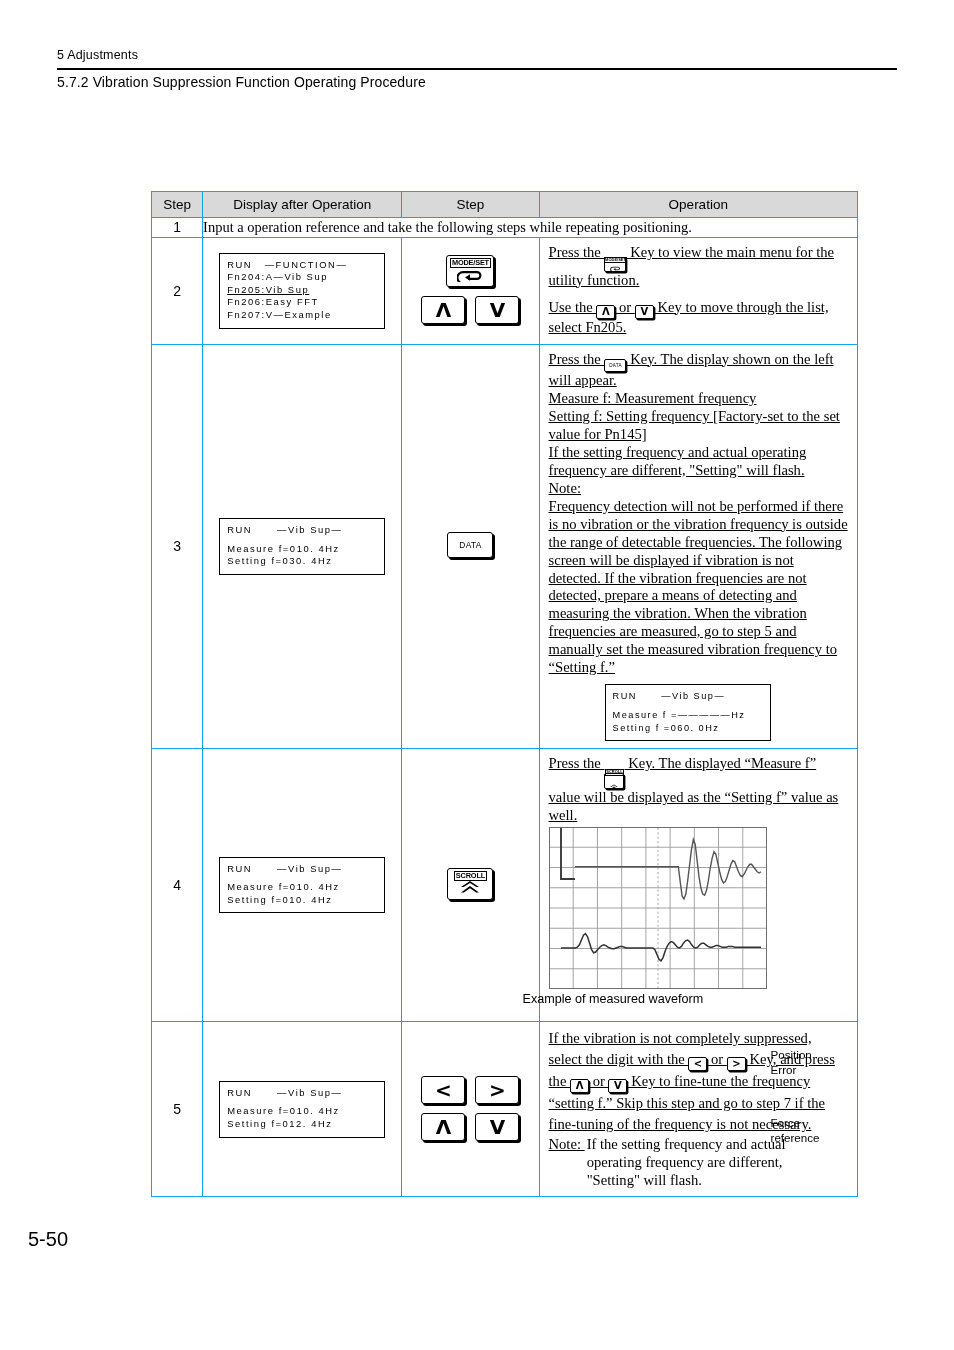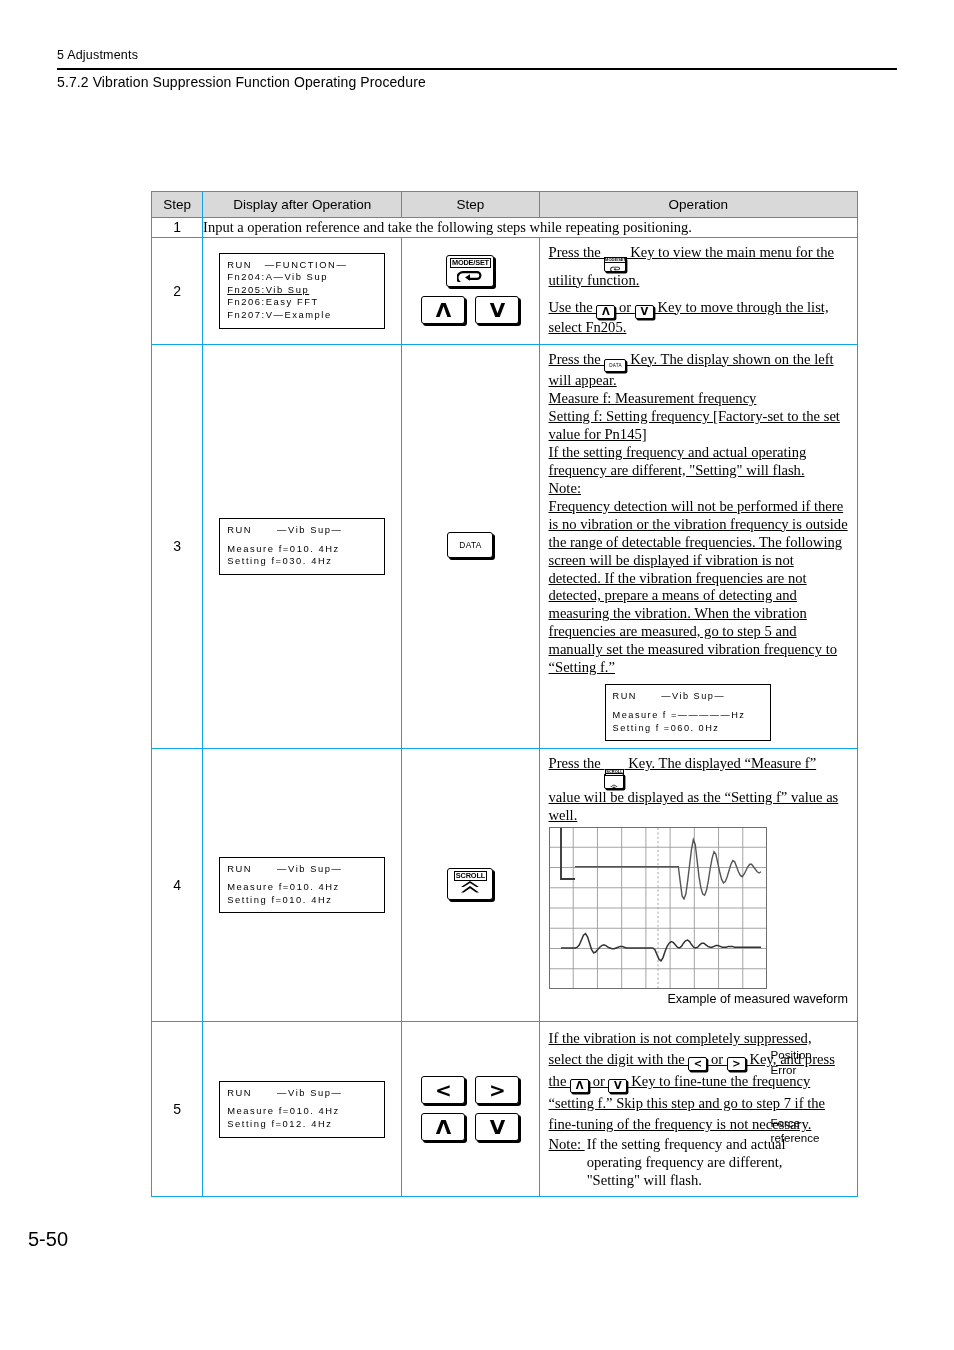--- a/index.html
+++ b/index.html
@@ -170,21 +170,21 @@
   .fig{ padding:2px 0 6px 0; }
   .fig-row{ display:flex; align-items:flex-end; }
   .fig-labels{
     font-family:"Liberation Sans", sans-serif;
     font-size:11.6px; line-height:15px;
     position:relative; width:76px; margin-left:4px;
   }
   .lbl-pos{ position:absolute; top:58px; left:0; }
   .lbl-frc{ position:absolute; top:126px; left:0; }
   .fig-cap{
-    text-align:right;
+    text-align:left;
     font-family:"Liberation Sans", sans-serif;
     font-size:12.6px;
     margin-top:3px;
     margin-left:-26px;
   }
 
   .footer{
     position:absolute; left:28px; top:1228px;
     font-family:"Liberation Sans", sans-serif;
     font-size:20px;

